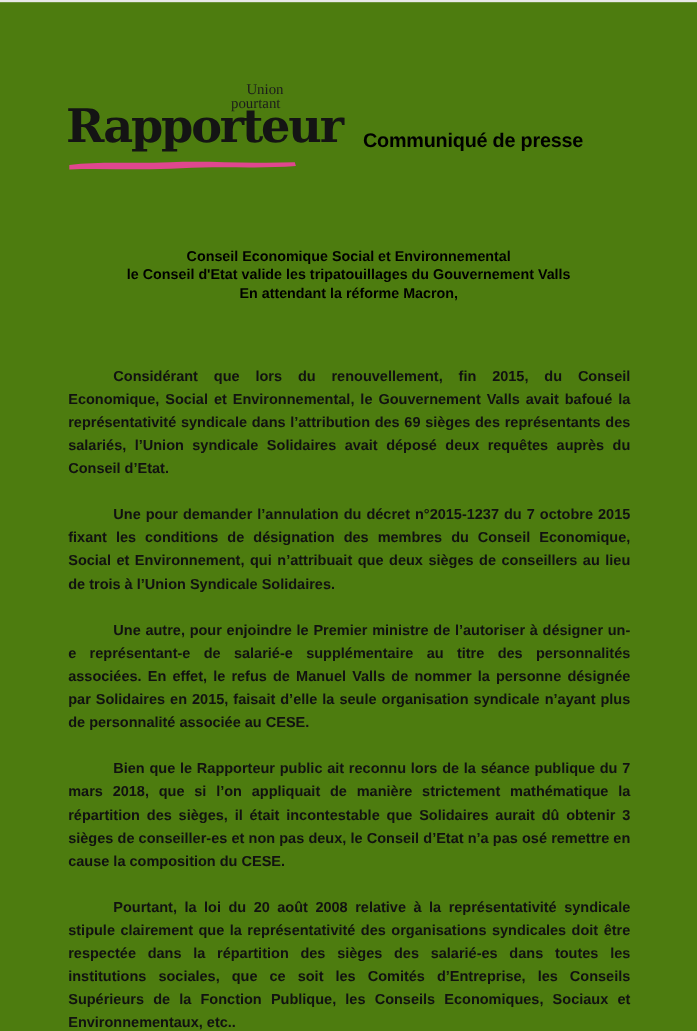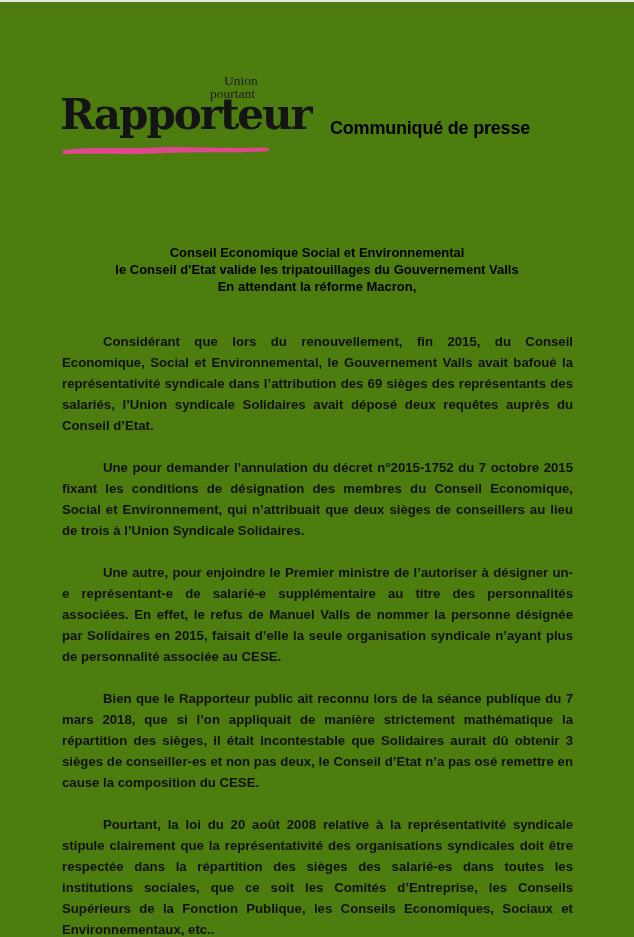--- a/index.html
+++ b/index.html
@@ -62,21 +62,21 @@
     font-weight: 700;
     letter-spacing: -0.2px;
     color: #000000;
     white-space: nowrap;
   }
   
   .headline {
     position: absolute;
     left: 0;
     right: 0;
-    top: 242px;
+    top: 222px;
     text-align: center;
     font-size: 13px;
     font-weight: 700;
     line-height: 17px;
     color: #000000;
   }
   
   .body-text {
     position: absolute;
     left: 62px;
@@ -114,20 +114,20 @@
   </header>
 
   <div class="headline">
     <div>Conseil Economique Social et Environnemental</div>
     <div>le Conseil d'Etat valide les tripatouillages du Gouvernement Valls</div>
     <div>En attendant la réforme Macron,</div>
   </div>
 
   <main class="body-text">
       <p class="para">Considérant que lors du renouvellement, fin 2015, du Conseil Economique, Social et Environnemental, le Gouvernement Valls avait bafoué la représentativité syndicale dans l’attribution des 69 sièges des représentants des salariés, l’Union syndicale Solidaires avait déposé deux requêtes auprès du Conseil d’Etat.</p>
-      <p class="para">Une pour demander l’annulation du décret n°2015-1752 du 7 octobre 2015 fixant les conditions de désignation des membres du Conseil Economique, Social et Environnement, qui n’attribuait que deux sièges de conseillers au lieu de trois à l’Union Syndicale Solidaires.</p>
+      <p class="para">Une pour demander l’annulation du décret n°2015-1237 du 7 octobre 2015 fixant les conditions de désignation des membres du Conseil Economique, Social et Environnement, qui n’attribuait que deux sièges de conseillers au lieu de trois à l’Union Syndicale Solidaires.</p>
       <p class="para">Une autre, pour enjoindre le Premier ministre de l’autoriser à désigner un-e représentant-e de salarié-e supplémentaire au titre des personnalités associées. En effet, le refus de Manuel Valls de nommer la personne désignée par Solidaires en 2015, faisait d’elle la seule organisation syndicale n’ayant plus de personnalité associée au CESE.</p>
       <p class="para">Bien que le Rapporteur public ait reconnu lors de la séance publique du 7 mars 2018, que si l’on appliquait de manière strictement mathématique la répartition des sièges, il était incontestable que Solidaires aurait dû obtenir 3 sièges de conseiller-es et non pas deux, le Conseil d’Etat n’a pas osé remettre en cause la composition du CESE.</p>
       <p class="para">Pourtant, la loi du 20 août 2008 relative à la représentativité syndicale stipule clairement que la représentativité des organisations syndicales doit être respectée dans la répartition des sièges des salarié-es dans toutes les institutions sociales, que ce soit les Comités d’Entreprise, les Conseils Supérieurs de la Fonction Publique, les Conseils Economiques, Sociaux et Environnementaux, etc..</p>
       <p class="para">Le Conseil d’Etat considère donc qu’au CESE, troisième Assemblée de la République, la loi du 20 août 2008 sur la représentativité ne doit pas s’appliquer, que le fait du prince doit en la circonstance prévaloir sur le principe d’égalité, pourtant l’un des fondements de notre République. Comprenne qui pourra.</p>
     </main>
 
 </div>
 
 </body></html>

